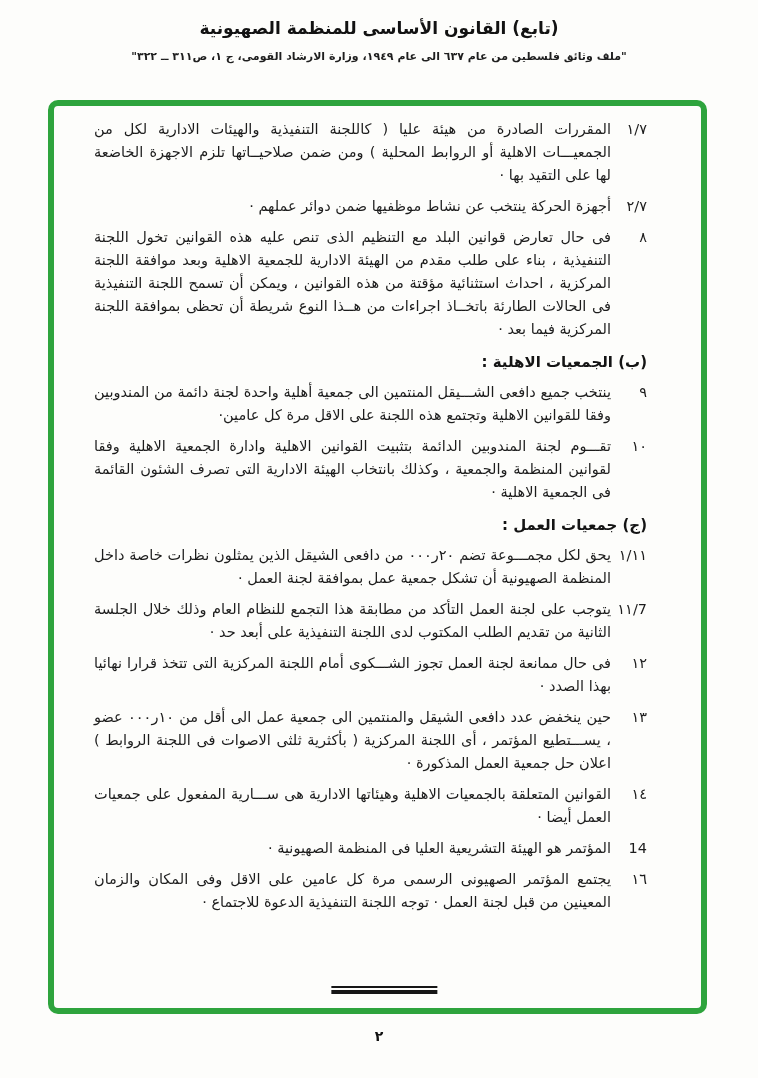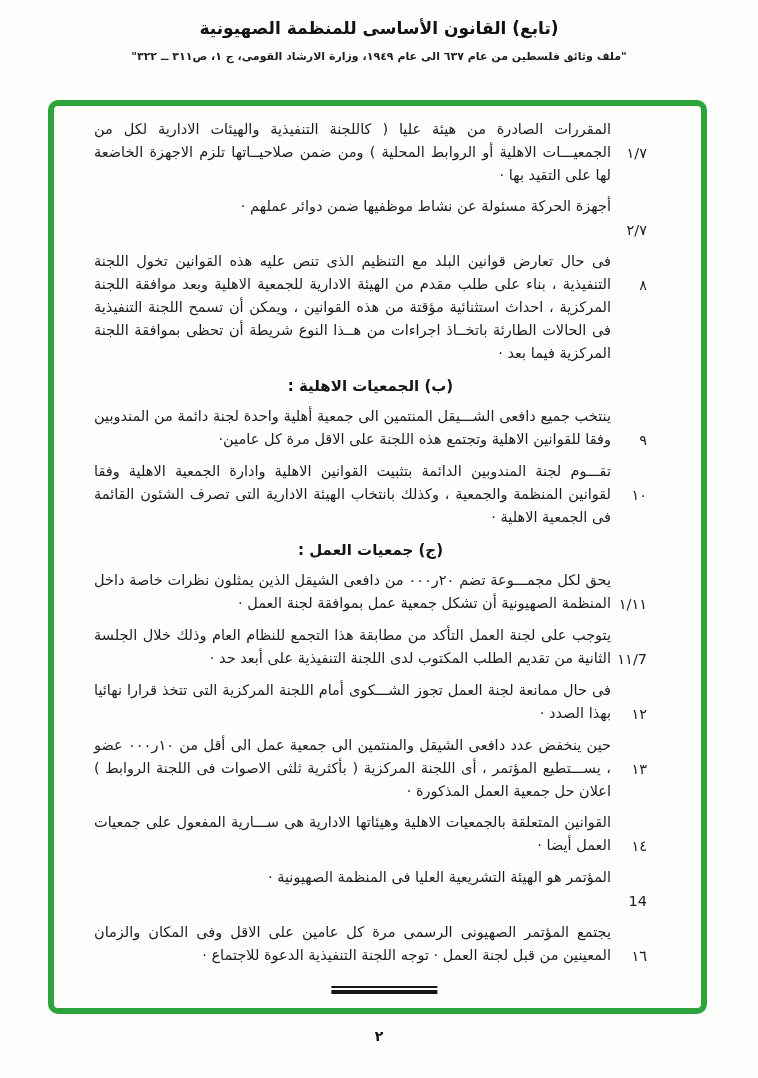--- a/index.html
+++ b/index.html
@@ -50,30 +50,29 @@
   .entry{
     display:flex;
     margin-bottom:8px;
     font-size:14.5px;
     line-height:23px;
     color:#1c1c1c;
   }
   .entry .num{
     flex:0 0 36px;
     white-space:nowrap;
-    margin-top:24px;
   }
   .entry .txt{
     flex:1;
     text-align:justify;
   }
   .sec-header{
     font-weight:bold;
     font-size:15px;
-    text-align:center;
+    text-align:right;
     margin:12px 0 10px;
     color:#141414;
   }
   .divider{
     position:absolute;
     bottom:14px;
     left:50%;
     transform:translateX(-44%);
     width:106px;
   }
@@ -100,21 +99,21 @@
   </div>
 
   <div class="frame">
     <div id="entries">
         <div class="entry">
           <div class="num">١/٧</div>
           <div class="txt">المقررات الصادرة من هيئة عليا ( كاللجنة التنفيذية والهيئات الادارية لكل من الجمعيـــات الاهلية أو الروابط المحلية ) ومن ضمن صلاحيــاتها تلزم الاجهزة الخاضعة لها على التقيد بها ·</div>
         </div>
         <div class="entry">
           <div class="num">٢/٧</div>
-          <div class="txt">أجهزة الحركة مسئولة عن نشاط موظفيها ضمن دوائر عملهم ·</div>
+          <div class="txt">أجهزة الحركة ينتخب عن نشاط موظفيها ضمن دوائر عملهم ·</div>
         </div>
         <div class="entry">
           <div class="num">٨</div>
           <div class="txt">فى حال تعارض قوانين البلد مع التنظيم الذى تنص عليه هذه القوانين تخول اللجنة التنفيذية ، بناء على طلب مقدم من الهيئة الادارية للجمعية الاهلية وبعد موافقة اللجنة المركزية ، احداث استثنائية مؤقتة من هذه القوانين ، ويمكن أن تسمح اللجنة التنفيذية فى الحالات الطارئة باتخــاذ اجراءات من هــذا النوع شريطة أن تحظى بموافقة اللجنة المركزية فيما بعد ·</div>
         </div>
         <div class="sec-header">(ب) الجمعيات الاهلية :</div>
         <div class="entry">
           <div class="num">٩</div>
           <div class="txt">ينتخب جميع دافعى الشـــيقل المنتمين الى جمعية أهلية واحدة لجنة دائمة من المندوبين وفقا للقوانين الاهلية وتجتمع هذه اللجنة على الاقل مرة كل عامين·</div>
         </div>

